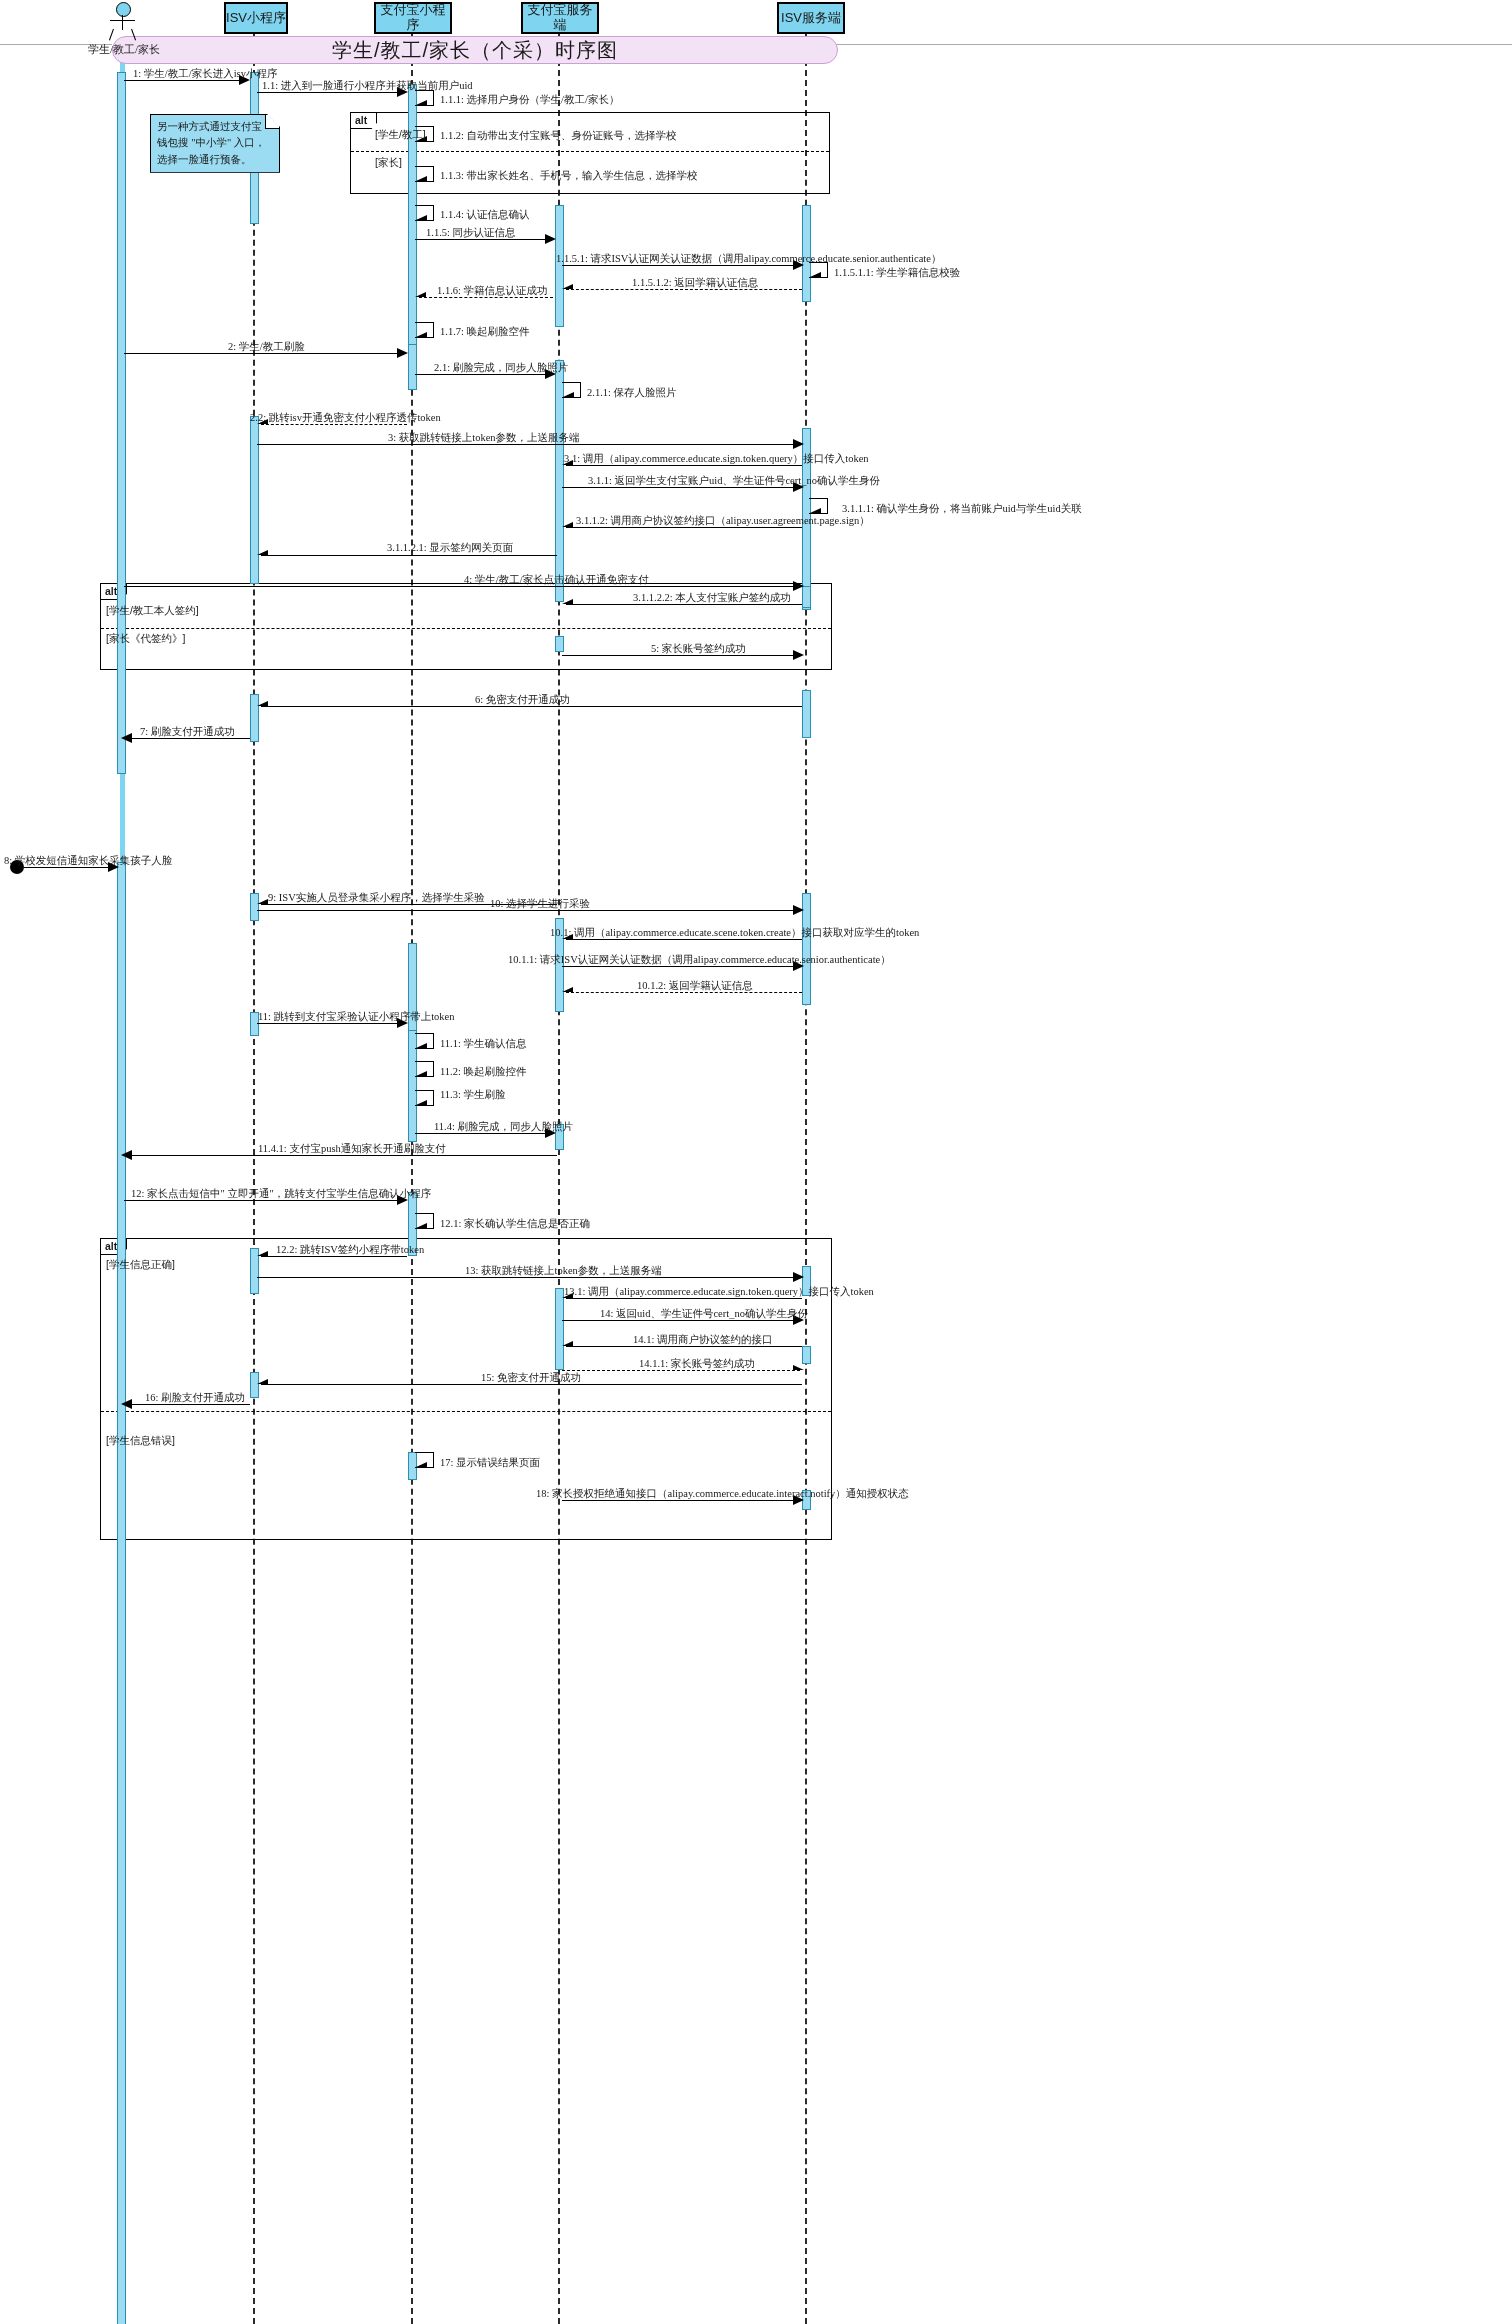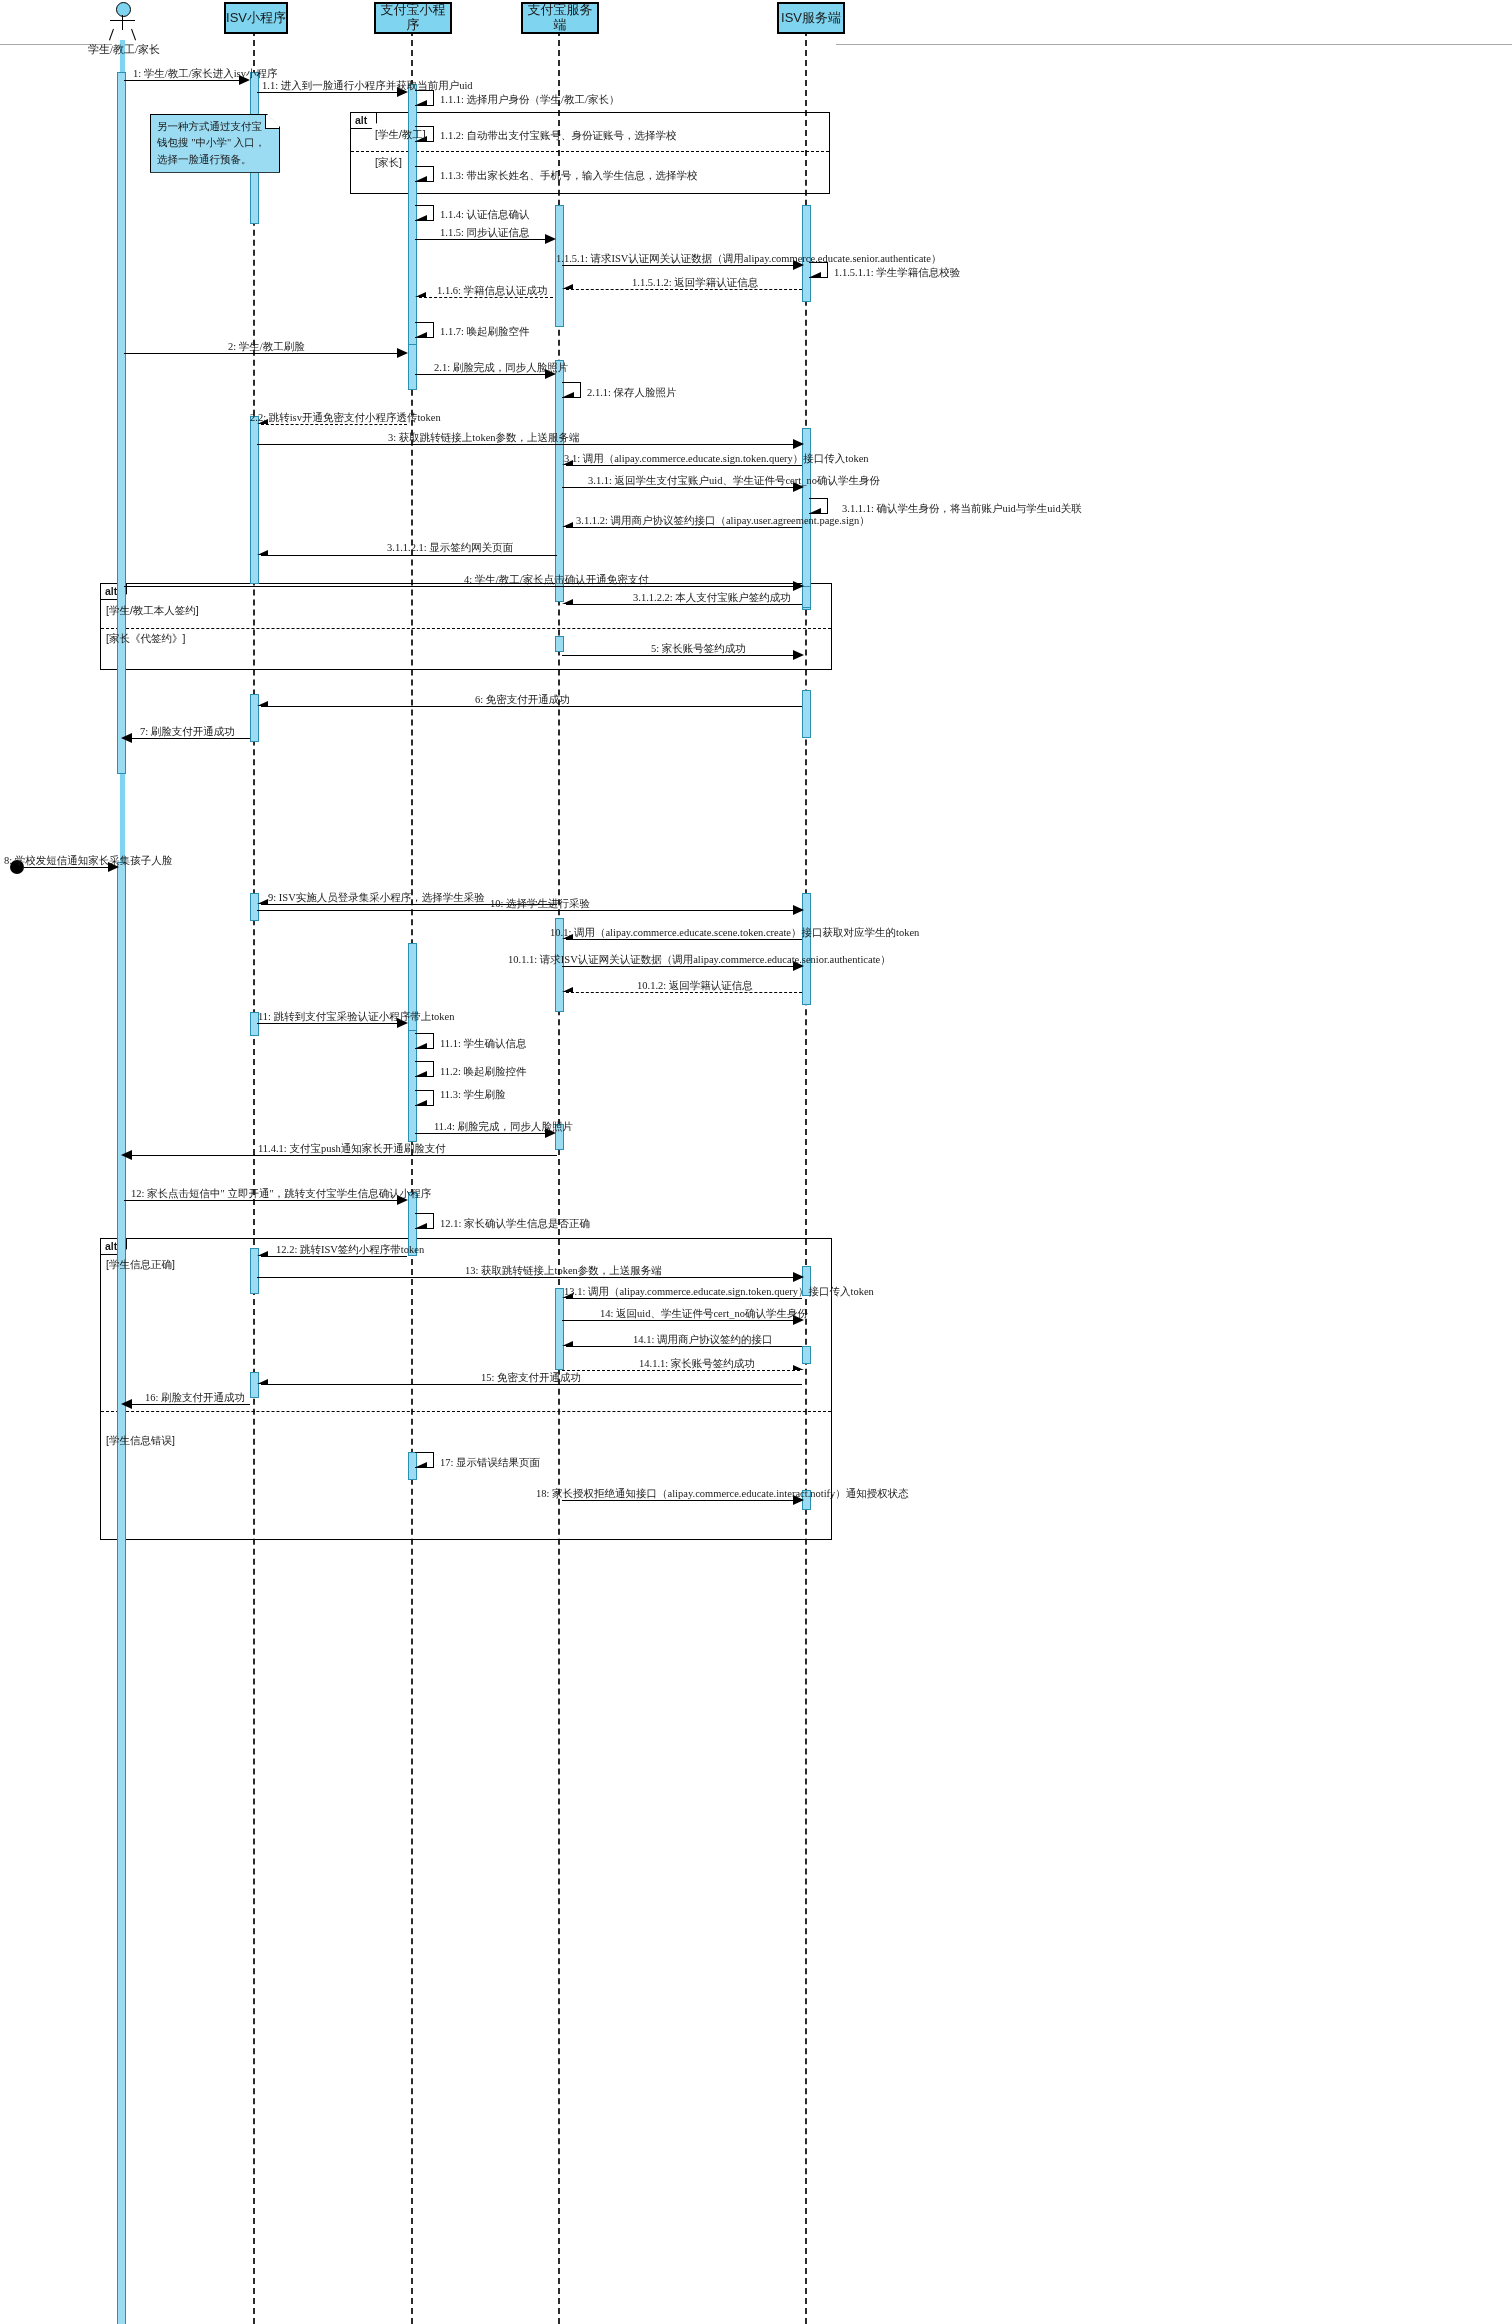--- a/index.html
+++ b/index.html
@@ -102,20 +102,23 @@
   <div class="pbox" style="left:374px;top:2px;width:74px;height:28px;">
       <span>支付宝小程序</span>
     </div>
   <div class="pbox" style="left:521px;top:2px;width:74px;height:28px;">
       <span>支付宝服务端</span>
     </div>
   <div class="pbox" style="left:777px;top:2px;width:64px;height:28px;">
       <span>ISV服务端</span>
     </div>
 
+  <div class="banner" style="left:112px;top:36px;width:724px;height:26px;">
+    <span>学生/教工/家长（个采）时序图</span>
+  </div>
   <div class="hr" style="left:0;top:44px;width:112px;"></div>
   <div class="hr" style="left:836px;top:44px;width:676px;"></div>
 
   <div class="act" style="left:117px;top:72px;width:7px;height:700px;"></div>
   <div class="act" style="left:250px;top:72px;width:7px;height:150px;"></div>
   <div class="act" style="left:408px;top:84px;width:7px;height:260px;"></div>
   <div class="act" style="left:555px;top:205px;width:7px;height:120px;"></div>
   <div class="act" style="left:802px;top:205px;width:7px;height:95px;"></div>
 
   <div class="act" style="left:408px;top:344px;width:7px;height:44px;"></div>
@@ -158,21 +161,21 @@
   <div class="self" style="left:415px;top:166px;width:18px;height:14px;"></div>
   <div class="ah oleft" style="left:416px;top:176px;"></div>
   <div class="mlabel" style="left:440px;top:169px;">1.1.3: 带出家长姓名、手机号，输入学生信息，选择学校</div>
 
   <div class="self" style="left:415px;top:205px;width:18px;height:14px;"></div>
   <div class="ah oleft" style="left:416px;top:215px;"></div>
   <div class="mlabel" style="left:440px;top:208px;">1.1.4: 认证信息确认</div>
 
   <div class="msg" style="left:415px;top:239px;width:138px;"></div>
   <div class="ah right" style="left:545px;top:234px;"></div>
-  <div class="mlabel" style="left:440px;top:226px;text-align:right;">1.1.5: 同步认证信息</div>
+  <div class="mlabel" style="left:426px;top:226px;text-align:right;">1.1.5: 同步认证信息</div>
 
   <div class="msg" style="left:562px;top:265px;width:238px;"></div>
   <div class="ah right" style="left:793px;top:260px;"></div>
   <div class="mlabel" style="left:556px;top:252px;">1.1.5.1: 请求ISV认证网关认证数据（调用alipay.commerce.educate.senior.authenticate）</div>
 
   <div class="self" style="left:809px;top:262px;width:18px;height:14px;"></div>
   <div class="ah oleft" style="left:810px;top:272px;"></div>
   <div class="mlabel" style="left:834px;top:266px;">1.1.5.1.1: 学生学籍信息校验</div>
 
   <div class="msg dash" style="left:566px;top:289px;width:236px;"></div>

